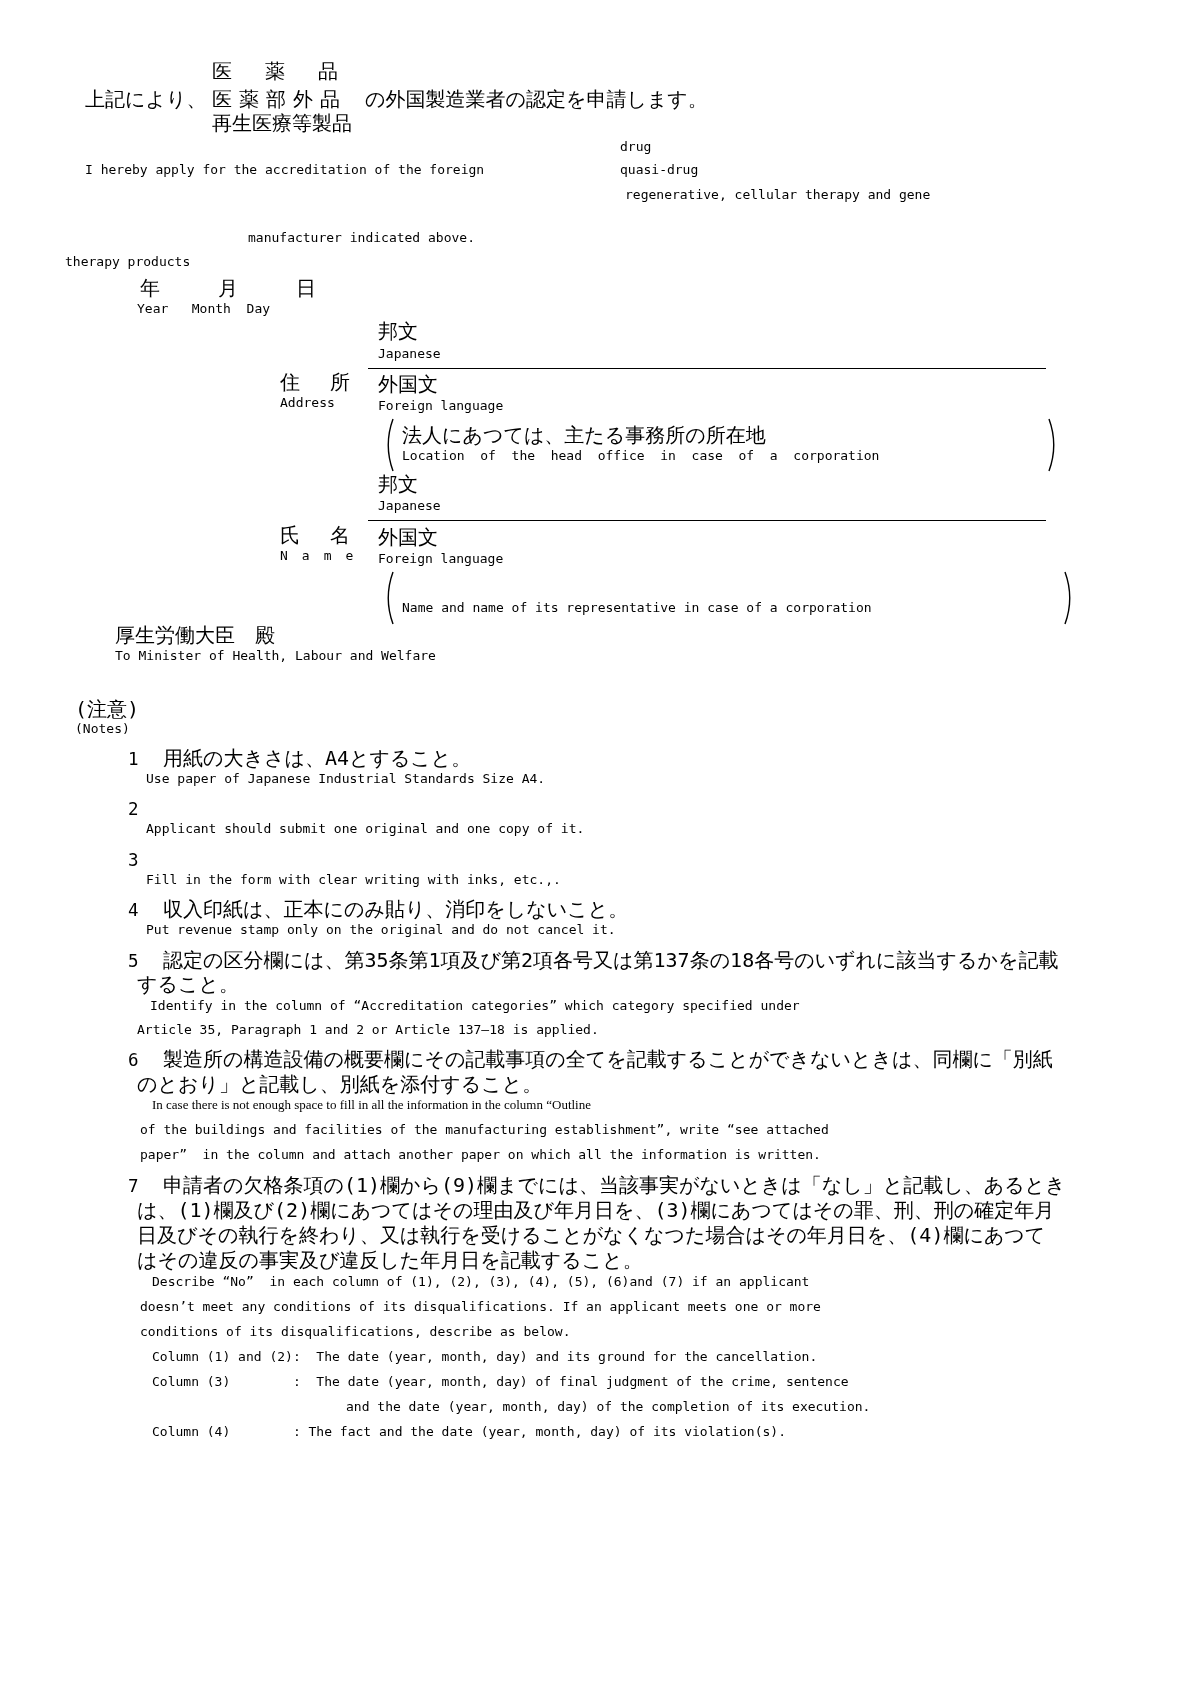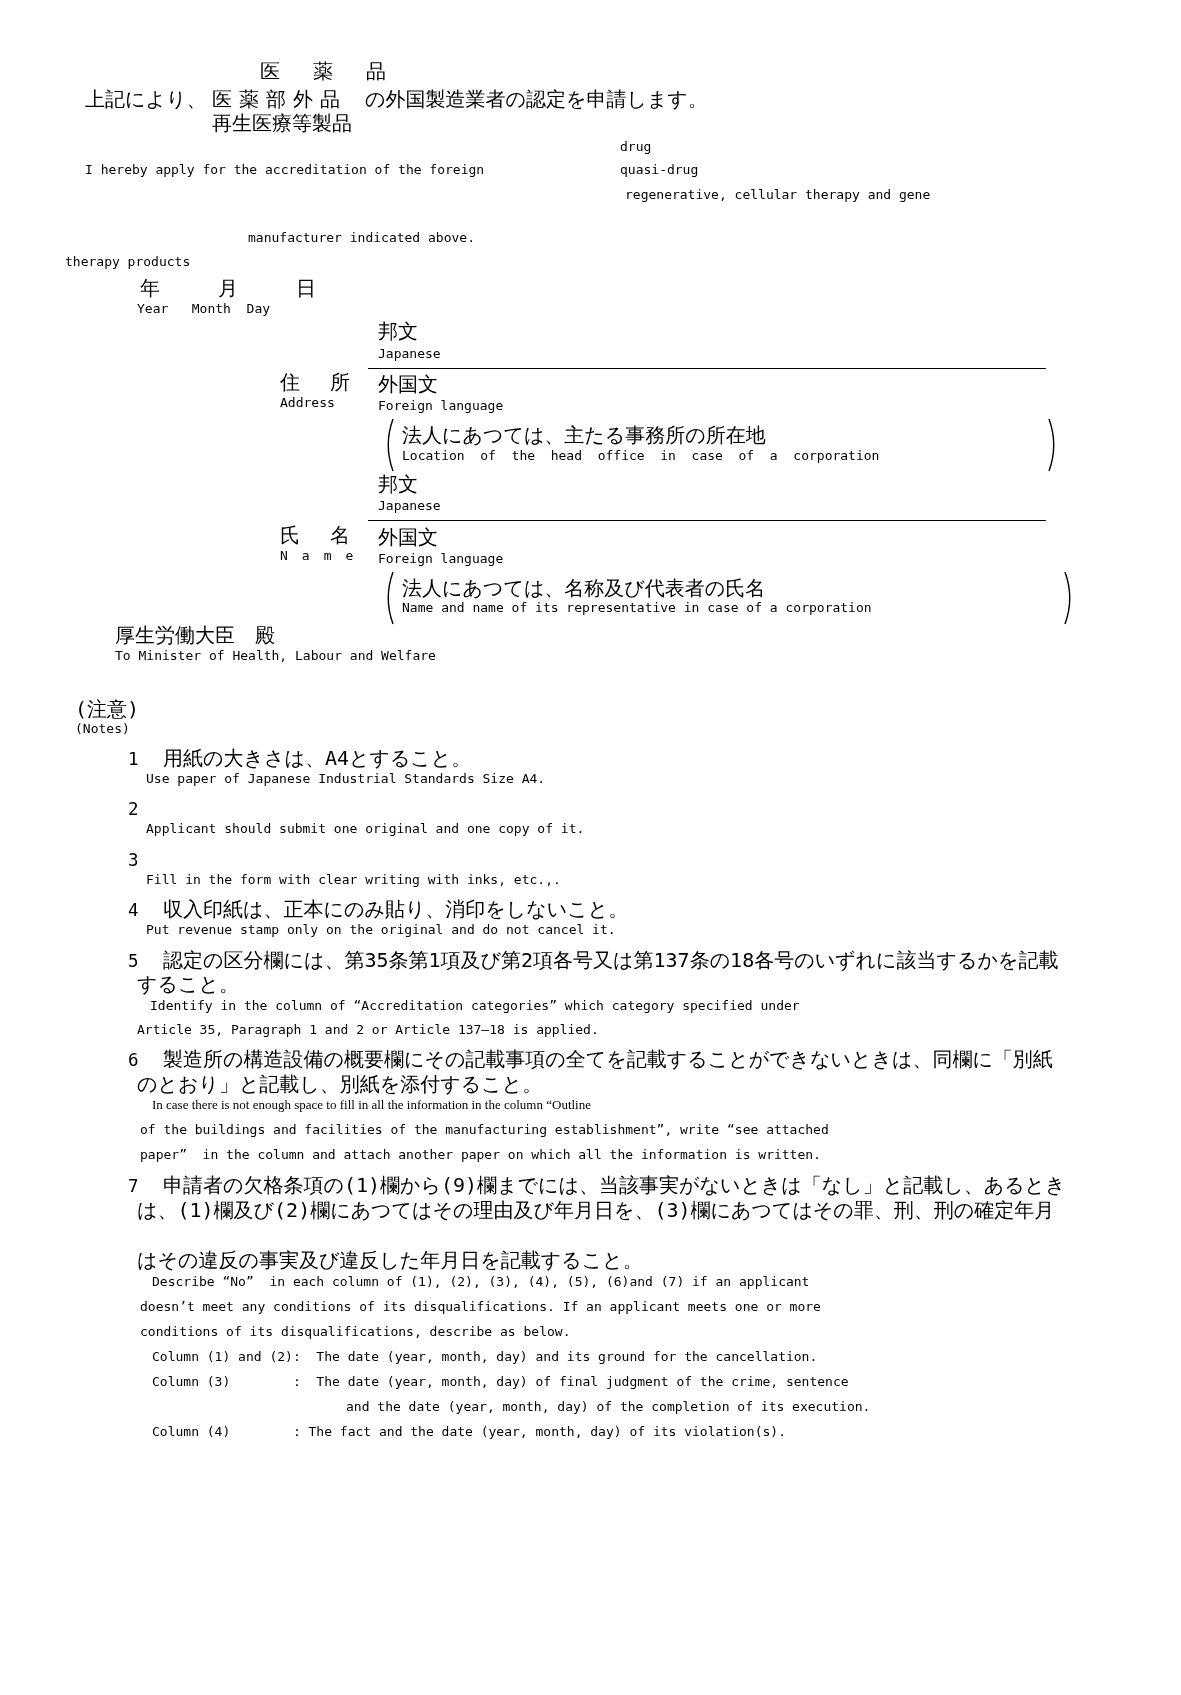--- a/index.html
+++ b/index.html
@@ -9,21 +9,21 @@
     height:1695px;
     background:#ffffff;
     color:#000000;
     font-family:"DejaVu Sans Mono","Liberation Mono",monospace;
     overflow:hidden;
   }
   .t { position:absolute; white-space:pre; line-height:1.15; }
   .jp { font-size:20px; }
   .en { font-size:13px; }
   .num { font-size:17.5px; }
-  .ls-title { letter-spacing:33px;margin-left:48px; }
+  .ls-title { letter-spacing:33px; }
   .ls-prod  { letter-spacing:7px; }
   .ls-date  { letter-spacing:58px; }
   .ls-label { letter-spacing:30px; }
   .ls-name  { letter-spacing:14px; }
   .hr { position:absolute; height:1px; background:#000000; }
   .paren { position:absolute; }
 </style>
 </head>
 <body>
 
@@ -66,21 +66,20 @@
   <div class="t en" style="left:378px; top:499px;">Japanese</div>
   <div class="hr" style="left:368px; top:520px; width:678px;"></div>
   <div class="t jp ls-label" style="left:280px; top:524px;">氏名</div>
   <div class="t en ls-name" style="left:280px; top:549px;">Name</div>
   <div class="t jp" style="left:378px; top:526px;">外国文</div>
   <div class="t en" style="left:378px; top:552px;">Foreign language</div>
 
   <svg class="paren" style="left:382px; top:570px;" width="14" height="56" viewBox="0 0 14 56">
       <path d="M11 2 Q 1.5 28 11 54" stroke="#000" stroke-width="1.4" fill="none"></path>
     </svg>
-  <div class="t jp" style="left:402px; top:577px;">法人にあつては、名称及び代表者の氏名</div>
   <div class="t en" style="left:402px; top:601px;">Name and name of its representative in case of a corporation</div>
   <svg class="paren" style="left:1062px; top:570px;" width="14" height="56" viewBox="0 0 14 56">
       <path d="M3 2 Q 12.5 28 3 54" stroke="#000" stroke-width="1.4" fill="none"></path>
     </svg>
 
   <div class="t jp" style="left:115px; top:624px;">厚生労働大臣　殿</div>
   <div class="t en" style="left:115px; top:649px;">To Minister of Health, Labour and Welfare</div>
 
   <div class="t jp" style="left:75px; top:698px;">(注意)</div>
   <div class="t en" style="left:75px; top:722px;">(Notes)</div>
@@ -108,20 +107,21 @@
   <div class="t num" style="left:128px; top:1050px;">6</div>
   <div class="t jp" style="left:163px; top:1048px;">製造所の構造設備の概要欄にその記載事項の全てを記載することができないときは、同欄に「別紙</div>
   <div class="t jp" style="left:137px; top:1073px;">のとおり」と記載し、別紙を添付すること。</div>
   <div class="t en" style="left:152px; top:1098px;font-family:Liberation Serif, serif;">In case there is not enough space to fill in all the information in the column “Outline</div>
   <div class="t en" style="left:140px; top:1123px;">of the buildings and facilities of the manufacturing establishment”, write “see attached</div>
   <div class="t en" style="left:140px; top:1148px;">paper”  in the column and attach another paper on which all the information is written.</div>
 
   <div class="t num" style="left:128px; top:1176px;">7</div>
   <div class="t jp" style="left:163px; top:1174px;">申請者の欠格条項の(1)欄から(9)欄までには、当該事実がないときは「なし」と記載し、あるとき</div>
   <div class="t jp" style="left:137px; top:1199px;">は、(1)欄及び(2)欄にあつてはその理由及び年月日を、(3)欄にあつてはその罪、刑、刑の確定年月</div>
+  <div class="t jp" style="left:137px; top:1224px;">日及びその執行を終わり、又は執行を受けることがなくなつた場合はその年月日を、(4)欄にあつて</div>
   <div class="t jp" style="left:137px; top:1249px;">はその違反の事実及び違反した年月日を記載すること。</div>
   <div class="t en" style="left:152px; top:1275px;">Describe “No”  in each column of (1), (2), (3), (4), (5), (6)and (7) if an applicant</div>
   <div class="t en" style="left:140px; top:1300px;">doesn’t meet any conditions of its disqualifications. If an applicant meets one or more</div>
   <div class="t en" style="left:140px; top:1325px;">conditions of its disqualifications, describe as below.</div>
   <div class="t en" style="left:152px; top:1350px;">Column (1) and (2):  The date (year, month, day) and its ground for the cancellation.</div>
   <div class="t en" style="left:152px; top:1375px;">Column (3)        :  The date (year, month, day) of final judgment of the crime, sentence</div>
   <div class="t en" style="left:346px; top:1400px;">and the date (year, month, day) of the completion of its execution.</div>
   <div class="t en" style="left:152px; top:1425px;">Column (4)        : The fact and the date (year, month, day) of its violation(s).</div>
 
 </div>

